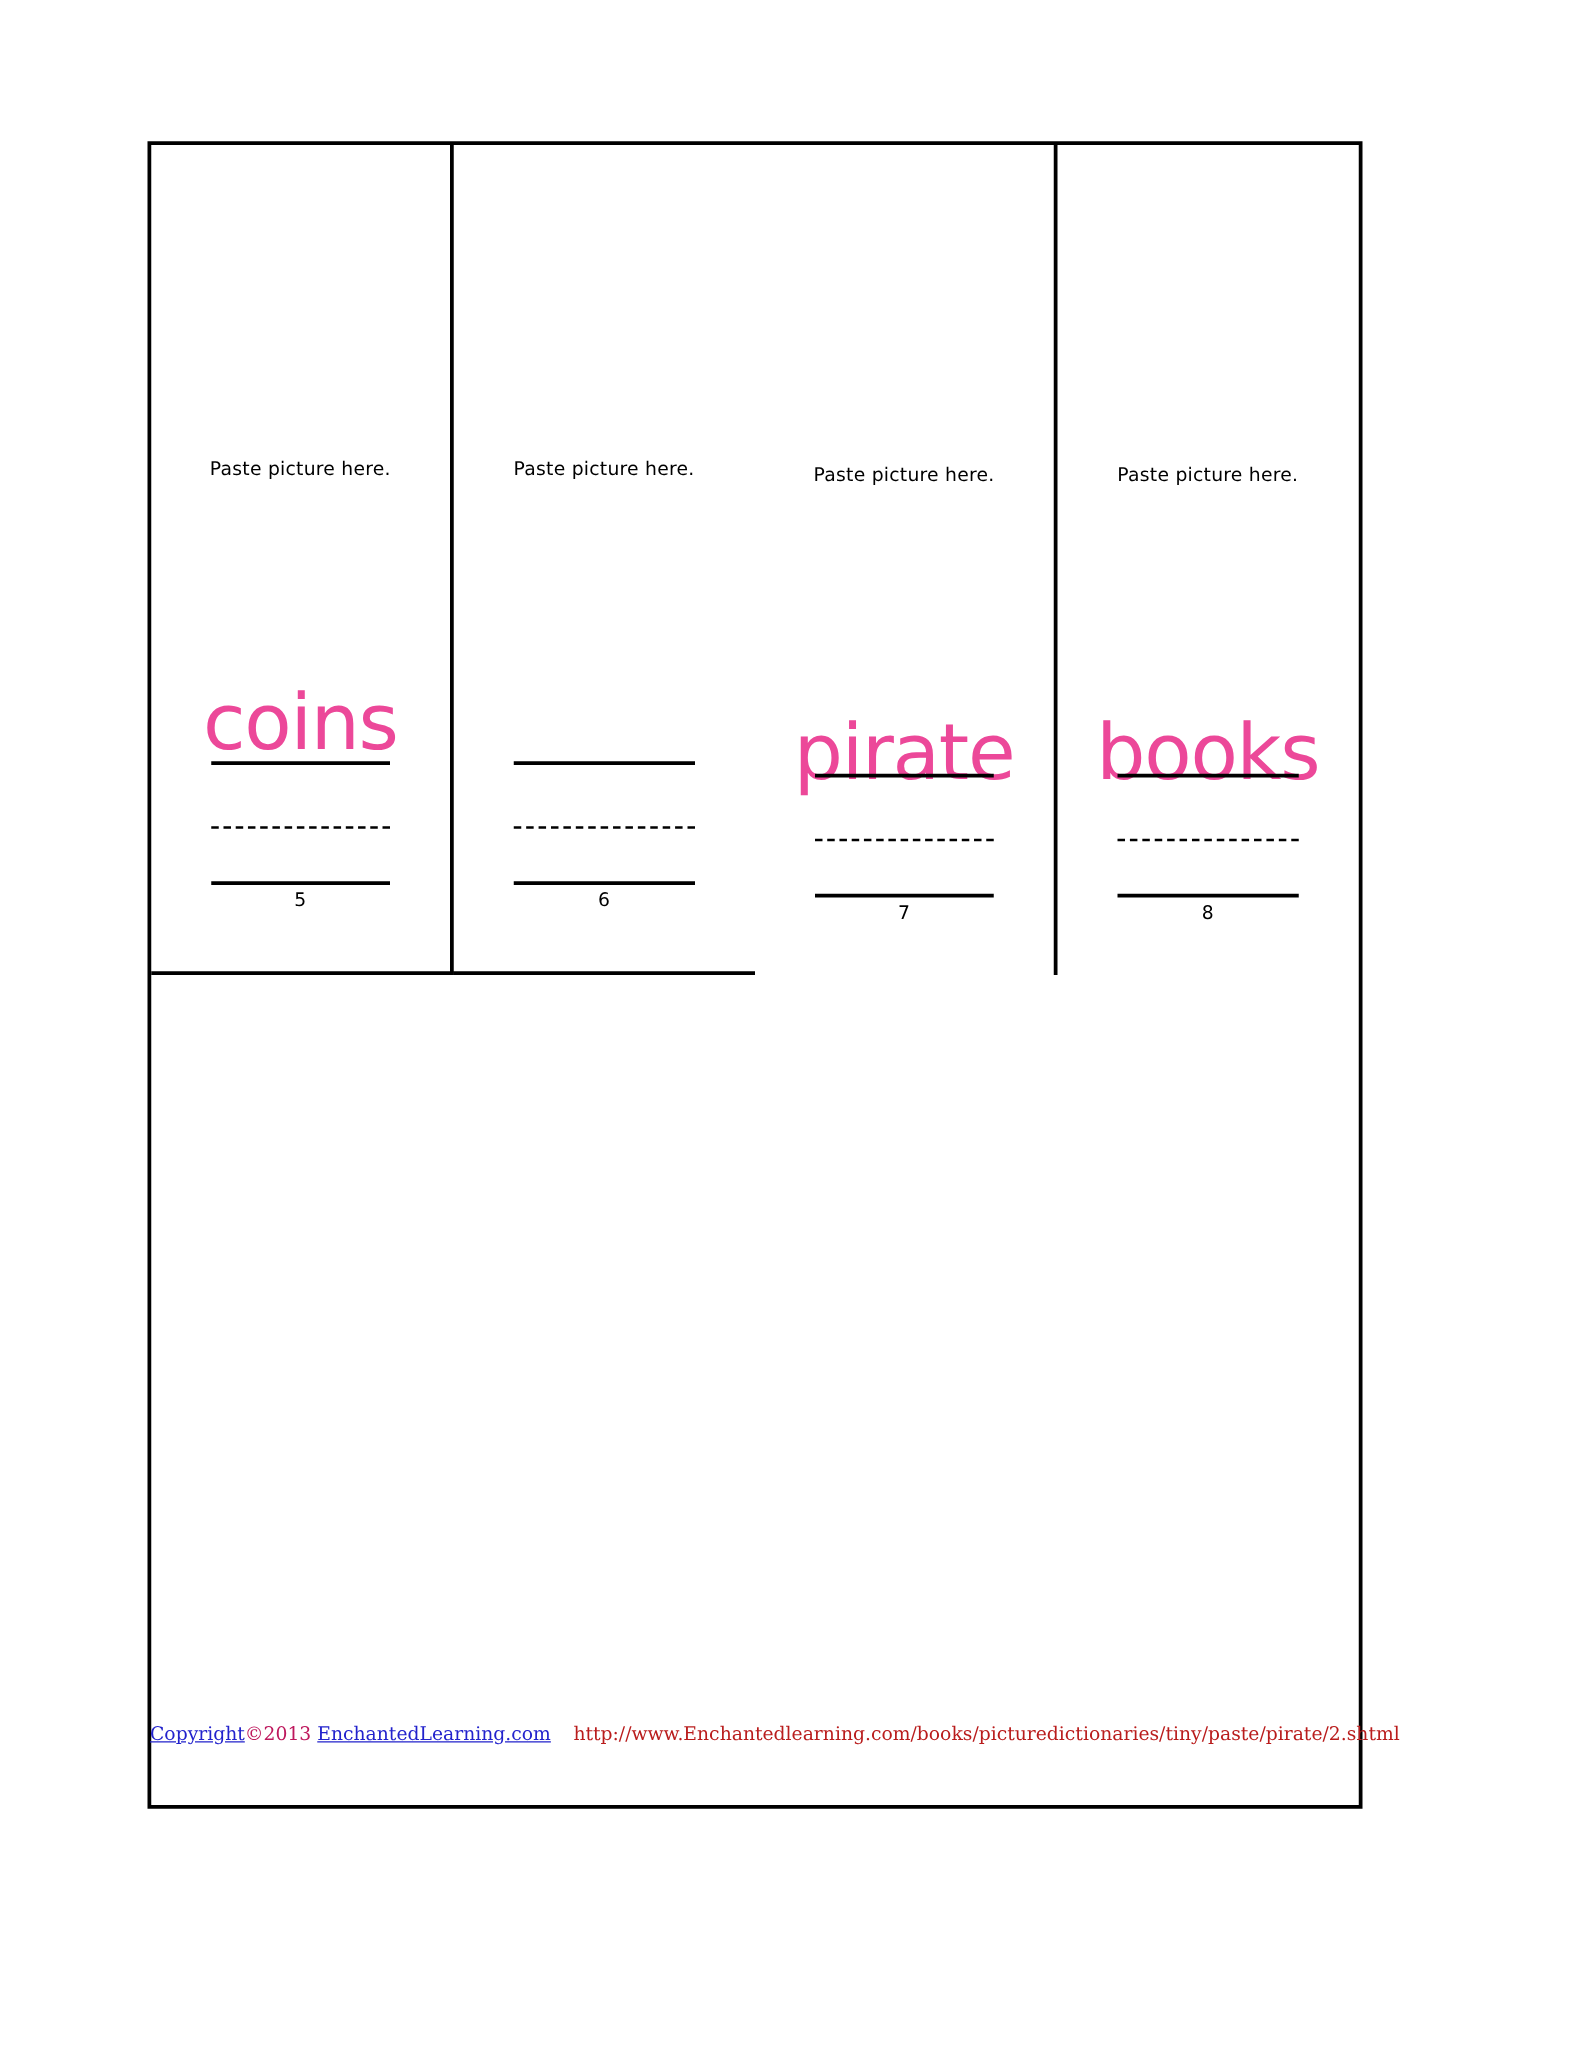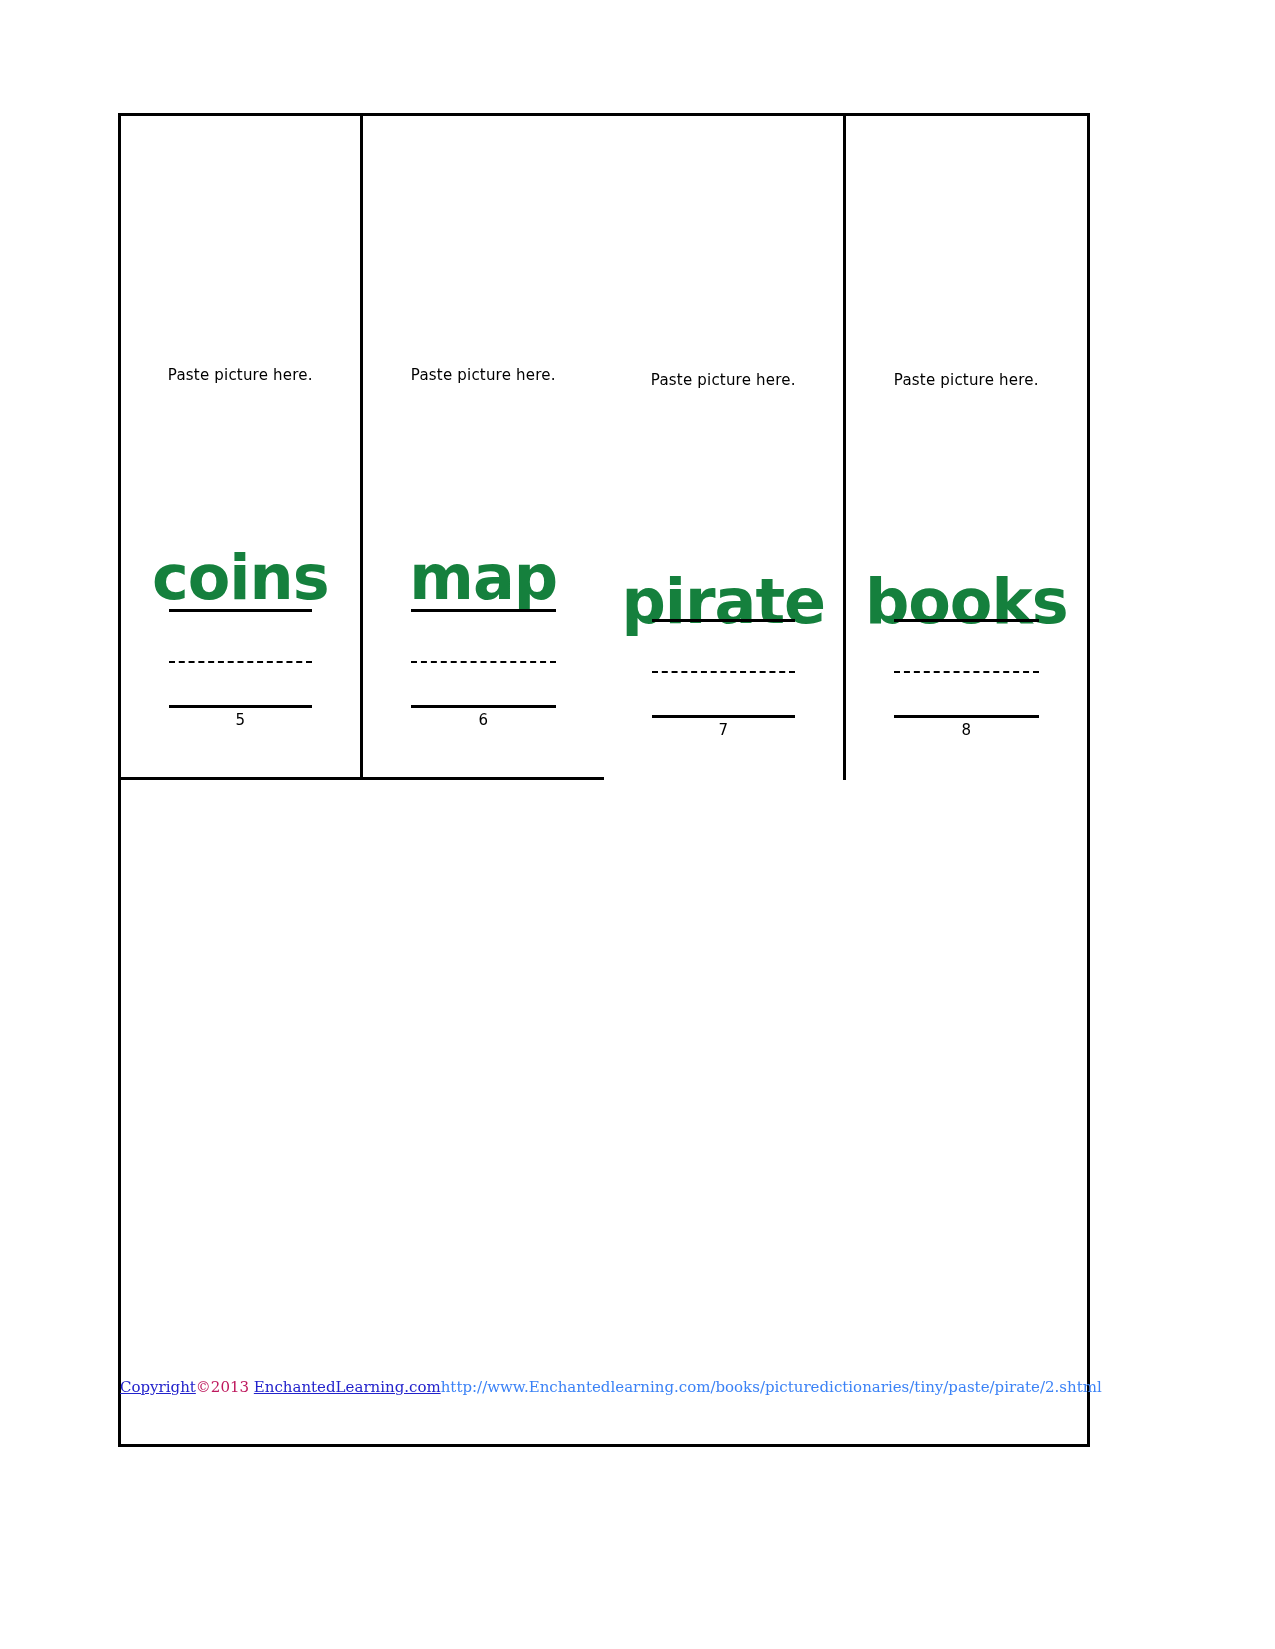--- a/index.html
+++ b/index.html
@@ -60,22 +60,22 @@
   .card-1 .paste-label, .card-2 .paste-label { top: 250px; }
   .card-3 .paste-label, .card-4 .paste-label { top: 255px; }
 
   .word {
     position: absolute;
     left: 0;
     right: 0;
     text-align: center;
     font-size: 62px;
     font-family: "DejaVu Sans", sans-serif;
-    font-weight: 700;
-    color: #15803d;
+    font-weight: 400;
+    color: #ec4899;
     line-height: 1;
     letter-spacing: -1px;
   }
   .card-1 .word, .card-2 .word { top: 431px; }
   .card-3 .word, .card-4 .word { top: 455px; }
 
   .rule {
     position: absolute;
     left: 48px;
     right: 48px;
@@ -115,22 +115,22 @@
     font-family: "DejaVu Serif", serif;
     color: #000;
     white-space: nowrap;
   }
   .footer a {
     color: #2222cc;
     text-decoration: underline;
     text-align: right;
   }
   .footer .url {
-    margin-left: 0;
-    color: #3b82f6;
+    margin-left: 18px;
+    color: #b91c1c;
     text-decoration: none;
     font-family: "DejaVu Serif", serif;
   }
   .footer .copy-sym { color: #be185d; }
 </style>
 </head>
 <body>
 
 <div class="page">
 
@@ -140,21 +140,20 @@
       <div class="paste-label">Paste picture here.</div>
       <div class="word">coins</div>
       <div class="rule rule-top"></div>
       <div class="rule dashed rule-mid"></div>
       <div class="rule rule-bottom"></div>
       <div class="page-num">5</div>
     </div>
 
     <div class="card card-2 col-last">
       <div class="paste-label">Paste picture here.</div>
-      <div class="word">map</div>
       <div class="rule rule-top"></div>
       <div class="rule dashed rule-mid"></div>
       <div class="rule rule-bottom"></div>
       <div class="page-num">6</div>
     </div>
 
     <div class="card card-3 row-last">
       <div class="paste-label">Paste picture here.</div>
       <div class="word">pirate</div>
       <div class="rule rule-top"></div>

